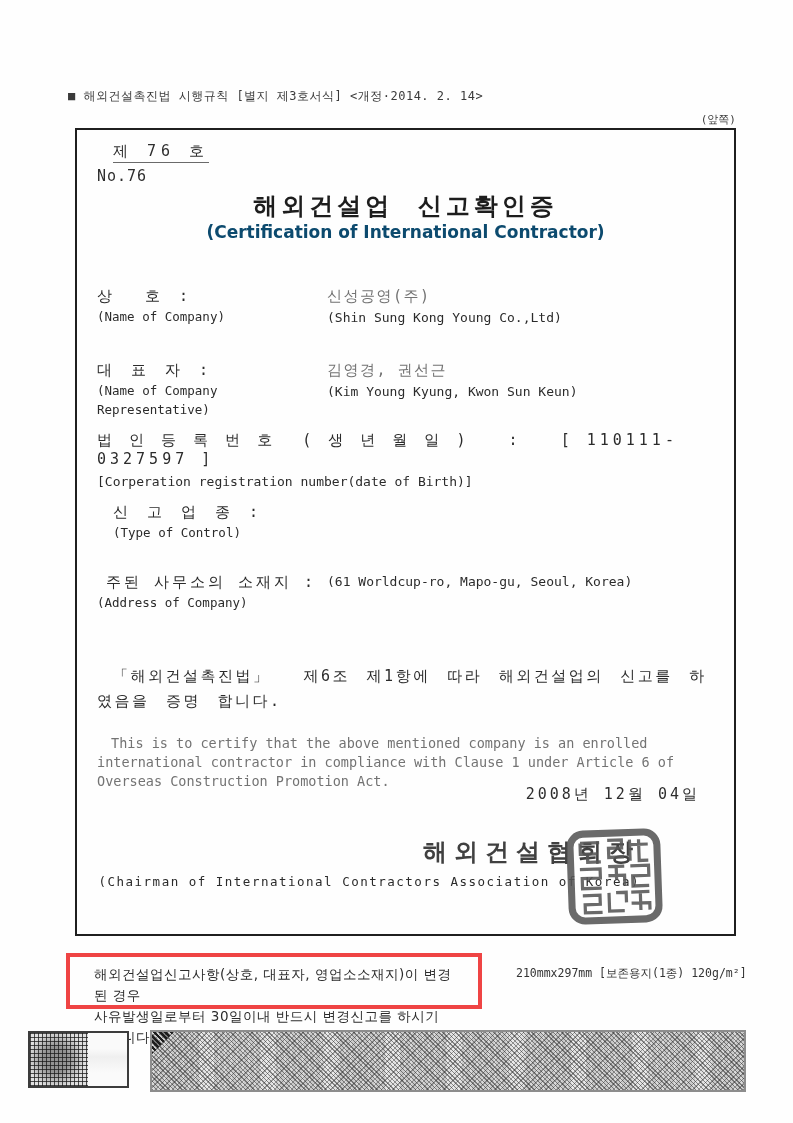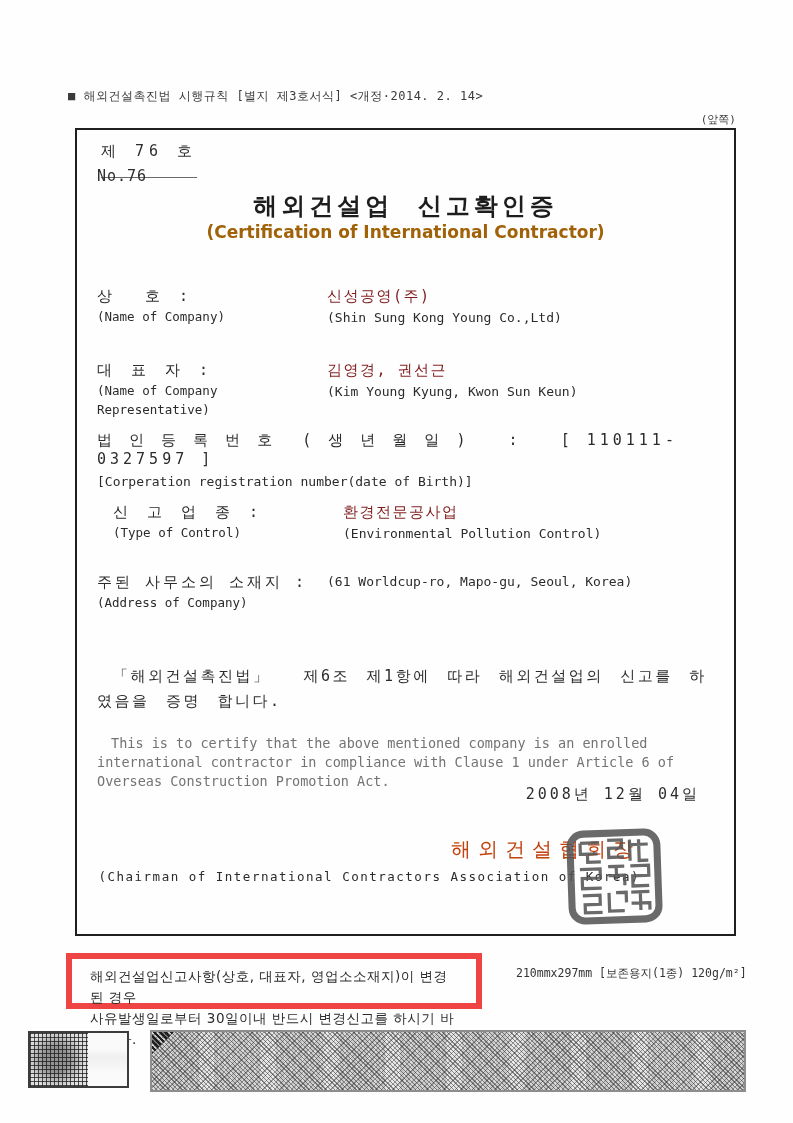--- a/index.html
+++ b/index.html
@@ -11,59 +11,59 @@
   }
   .pre { white-space:pre-wrap; }
 
   .header-note { position:absolute; left:68px; top:88px; font-size:12px; color:#3a3a3a; letter-spacing:.5px; }
   .side-label  { position:absolute; right:57px; top:112px; font-size:11px; color:#3a3a3a; }
 
   .cert-box {
     position:absolute; left:75px; top:128px; width:661px; height:808px;
     border:2px solid #1f1f1f; background:transparent;
   }
-  .cert-no-kr { position:absolute; left:24px; top:12px; font-size:15px; letter-spacing:5px;
-                border-bottom:1px solid #6a6a6a; padding-bottom:16px; display:inline-block; }
+  .cert-no-kr { position:absolute; left:36px; top:12px; font-size:15px; letter-spacing:5px;
+                border-bottom:1px solid #6a6a6a; padding-bottom:1px; display:inline-block; }
   .cert-no-en { position:absolute; left:20px; top:37px; font-size:15px; letter-spacing:1px; }
 
   .title-kr { position:absolute; left:0; top:60px; width:100%; text-align:center;
               font-size:24px; font-weight:bold; letter-spacing:4px; color:#1d1d1d;
               font-family:"DejaVu Sans","Liberation Sans",sans-serif; }
   .title-en { position:absolute; left:0; top:92px; width:100%; text-align:center;
-              font-size:17px; font-weight:bold; color:#a16207;
+              font-size:17px; font-weight:bold; color:#0c4a6e;
               font-family:"DejaVu Sans","Liberation Sans",sans-serif; }
 
   .field-row { position:absolute; left:20px; width:624px; }
   .row-1 { top:156px; } .row-2 { top:230px; } .row-3 { top:301px; } .row-4 { top:372px;margin-left:16px; } .row-5 { top:442px; }
   .label-col { display:inline-block; width:230px; vertical-align:top; }
   .value-col { display:inline-block; vertical-align:top; }
   .lbl-kr { font-size:15px; letter-spacing:5px; line-height:1.45; color:#2b2b2b; }
   .lbl-en { font-size:12.5px; letter-spacing:0; line-height:1.5; color:#2b2b2b; }
-  .val-kr { font-size:15px; letter-spacing:1.5px; line-height:1.45; color:#7f1d1d; }
+  .val-kr { font-size:15px; letter-spacing:1.5px; line-height:1.45; color:#737373; }
   .val-en { font-size:13px; line-height:1.55; color:#2b2b2b; }
   .reg-line { font-size:15px; letter-spacing:4px; color:#2b2b2b; }
   .reg-en   { font-size:13px; margin-top:6px; letter-spacing:0; color:#2b2b2b; }
 
   .stmt-kr { position:absolute; left:20px; top:534px; width:624px; font-size:15px;
              letter-spacing:2.5px; word-spacing:5px; line-height:1.65; text-indent:16px; color:#2b2b2b; }
   .stmt-en { position:absolute; left:20px; top:590px; width:600px; font-size:13.5px;
              line-height:1.4; text-indent:14px; color:#737373;margin-top:14px; }
 
   .issue-date { position:absolute; right:34px; top:655px; font-size:15px; letter-spacing:3px; }
 
   .issuer { position:absolute; right:94px; top:706px; text-align:right; }
-  .issuer-kr { font-size:20px; font-weight:normal; letter-spacing:7px; color:#c2410c;
+  .issuer-kr { font-size:24px; font-weight:bold; letter-spacing:7px; color:#404040;
                font-family:"DejaVu Sans","Liberation Sans",sans-serif; }
   .issuer-en { font-size:12.5px; letter-spacing:1.5px; margin-top:6px; color:#2b2b2b; }
 
   .seal { position:absolute; left:566px; top:828px; width:97px; height:97px; transform:rotate(-2deg); opacity:.88; }
 
   .notice-box {
     position:absolute; left:66px; top:953px; width:416px; height:56px;
-    border:6px solid #ef4444; padding:7px 18px;
+    border:4px solid #ef4444; padding:7px 24px;
     font-size:13.5px; line-height:1.55; letter-spacing:.5px; color:#2b2b2b;
     font-family:"DejaVu Sans","Liberation Sans",sans-serif;
   }
   .paper-spec { position:absolute; left:516px; top:966px; font-size:11.5px; letter-spacing:0; color:#333; }
 
   .grid-block {
     position:absolute; left:28px; top:1031px; width:101px; height:57px;
     border:2px solid #3c3c3c; background:#f7f7f7; display:flex;
   }
   .grid-mesh {
@@ -131,29 +131,26 @@
 
     <div class="field-row row-3">
       <div class="reg-line pre">법 인 등 록 번 호  ( 생 년 월 일 )   :   [ 110111-0327597 ]</div>
       <div class="reg-en pre">[Corperation registration number(date of Birth)]</div>
     </div>
 
     <div class="field-row row-4">
       <div class="label-col">
         <div class="lbl-kr pre">신 고 업 종 :</div>
         <div class="lbl-en pre">(Type of Control)</div>
-      </div><div class="value-col">
-        <div class="val-kr pre">환경전문공사업</div>
-        <div class="val-en pre">(Environmental Pollution Control)</div>
       </div>
     </div>
 
     <div class="field-row row-5">
       <div class="label-col">
-        <div class="lbl-kr pre" style="letter-spacing:3px;">주된 사무소의 소재지 :</div>
+        <div class="lbl-kr pre" style="letter-spacing:3px;margin-left:9px;">주된 사무소의 소재지 :</div>
         <div class="lbl-en pre">(Address of Company)</div>
       </div><div class="value-col">
         <div class="val-en pre">(61 Worldcup-ro, Mapo-gu, Seoul, Korea)</div>
       </div>
     </div>
 
     <div class="stmt-kr pre">「해외건설촉진법」  제6조 제1항에 따라 해외건설업의 신고를 하였음을 증명 합니다.</div>
     <div class="stmt-en pre">This is to certify that the above mentioned company is an enrolled international contractor in compliance with Clause 1 under Article 6 of Overseas Construction Promotion Act.</div>
 
     <div class="issue-date pre">2008년 12월 04일</div>

